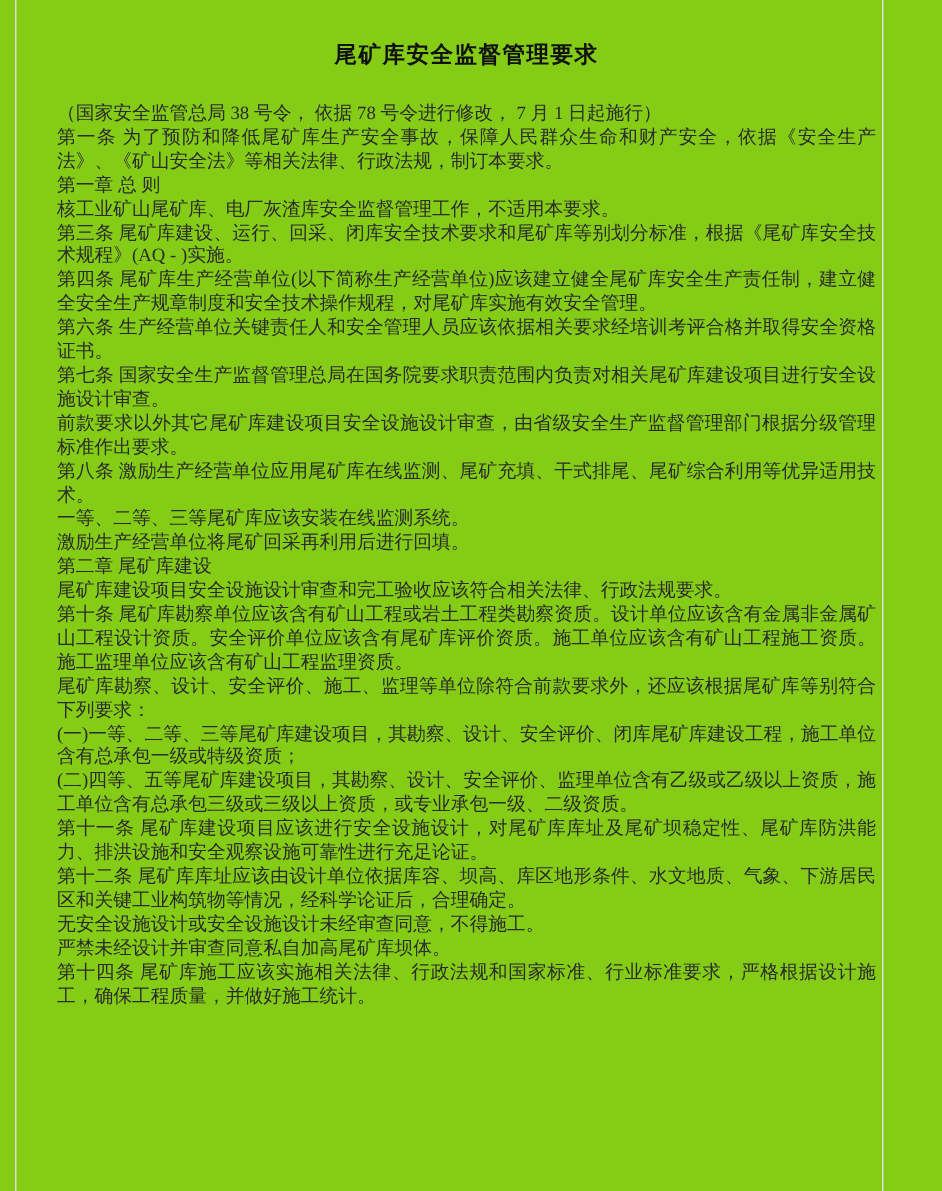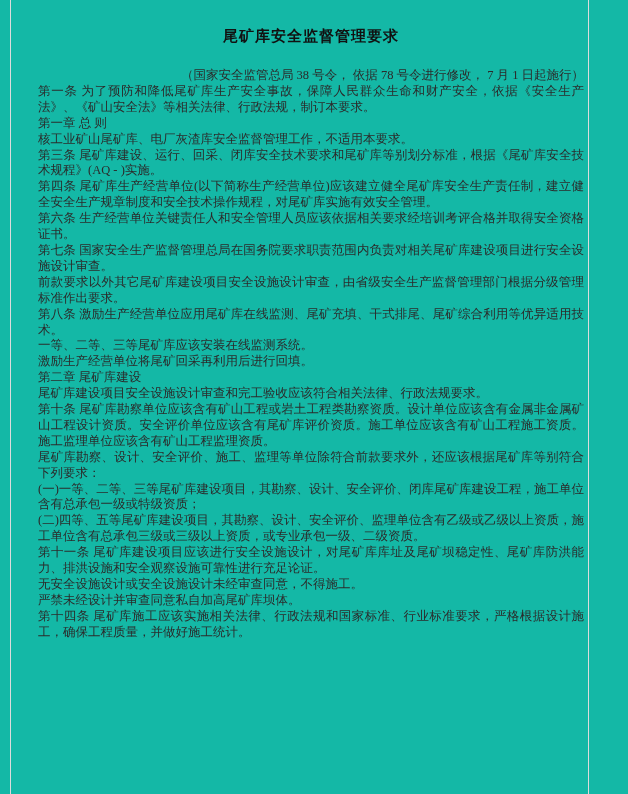--- a/index.html
+++ b/index.html
@@ -4,21 +4,21 @@
 <style>
   html, body {
     margin: 0;
     padding: 0;
     background: #ffffff;
   }
   .page {
     position: relative;
     width: 628px;
     height: 794px;
-    background: #14b8a6;
+    background: #84cc16;
     overflow: hidden;
     font-family: "Liberation Serif", "DejaVu Serif", serif;
     color: #2b2b2b;
   }
   .edge {
     position: absolute;
     top: 0;
     bottom: 0;
     width: 1px;
     background: #dcdcdc;
@@ -36,21 +36,21 @@
     font-size: 15px;
     font-weight: bold;
     text-align: center;
     color: #111111;
     letter-spacing: 1px;
   }
   .doc-subtitle {
     margin: 22px 0 0 0;
     font-size: 12.5px;
     line-height: 15.9px;
-    text-align: right;
+    text-align: left;
     white-space: nowrap;
   }
   .doc-body p {
     margin: 0;
     font-size: 12.5px;
     line-height: 15.9px;
     text-align: justify;
     text-justify: inter-ideograph;
   }
 </style>
@@ -75,18 +75,19 @@
         <p>第八条 激励生产经营单位应用尾矿库在线监测、尾矿充填、干式排尾、尾矿综合利用等优异适用技术。</p>
         <p>一等、二等、三等尾矿库应该安装在线监测系统。</p>
         <p>激励生产经营单位将尾矿回采再利用后进行回填。</p>
         <p>第二章 尾矿库建设</p>
         <p>尾矿库建设项目安全设施设计审查和完工验收应该符合相关法律、行政法规要求。</p>
         <p>第十条 尾矿库勘察单位应该含有矿山工程或岩土工程类勘察资质。设计单位应该含有金属非金属矿山工程设计资质。安全评价单位应该含有尾矿库评价资质。施工单位应该含有矿山工程施工资质。施工监理单位应该含有矿山工程监理资质。</p>
         <p>尾矿库勘察、设计、安全评价、施工、监理等单位除符合前款要求外，还应该根据尾矿库等别符合下列要求：</p>
         <p>(一)一等、二等、三等尾矿库建设项目，其勘察、设计、安全评价、闭库尾矿库建设工程，施工单位含有总承包一级或特级资质；</p>
         <p>(二)四等、五等尾矿库建设项目，其勘察、设计、安全评价、监理单位含有乙级或乙级以上资质，施工单位含有总承包三级或三级以上资质，或专业承包一级、二级资质。</p>
         <p>第十一条 尾矿库建设项目应该进行安全设施设计，对尾矿库库址及尾矿坝稳定性、尾矿库防洪能力、排洪设施和安全观察设施可靠性进行充足论证。</p>
+        <p>第十二条 尾矿库库址应该由设计单位依据库容、坝高、库区地形条件、水文地质、气象、下游居民区和关键工业构筑物等情况，经科学论证后，合理确定。</p>
         <p>无安全设施设计或安全设施设计未经审查同意，不得施工。</p>
         <p>严禁未经设计并审查同意私自加高尾矿库坝体。</p>
         <p>第十四条 尾矿库施工应该实施相关法律、行政法规和国家标准、行业标准要求，严格根据设计施工，确保工程质量，并做好施工统计。</p>
       </div>
   </div>
 </div>
 
 </body></html>

